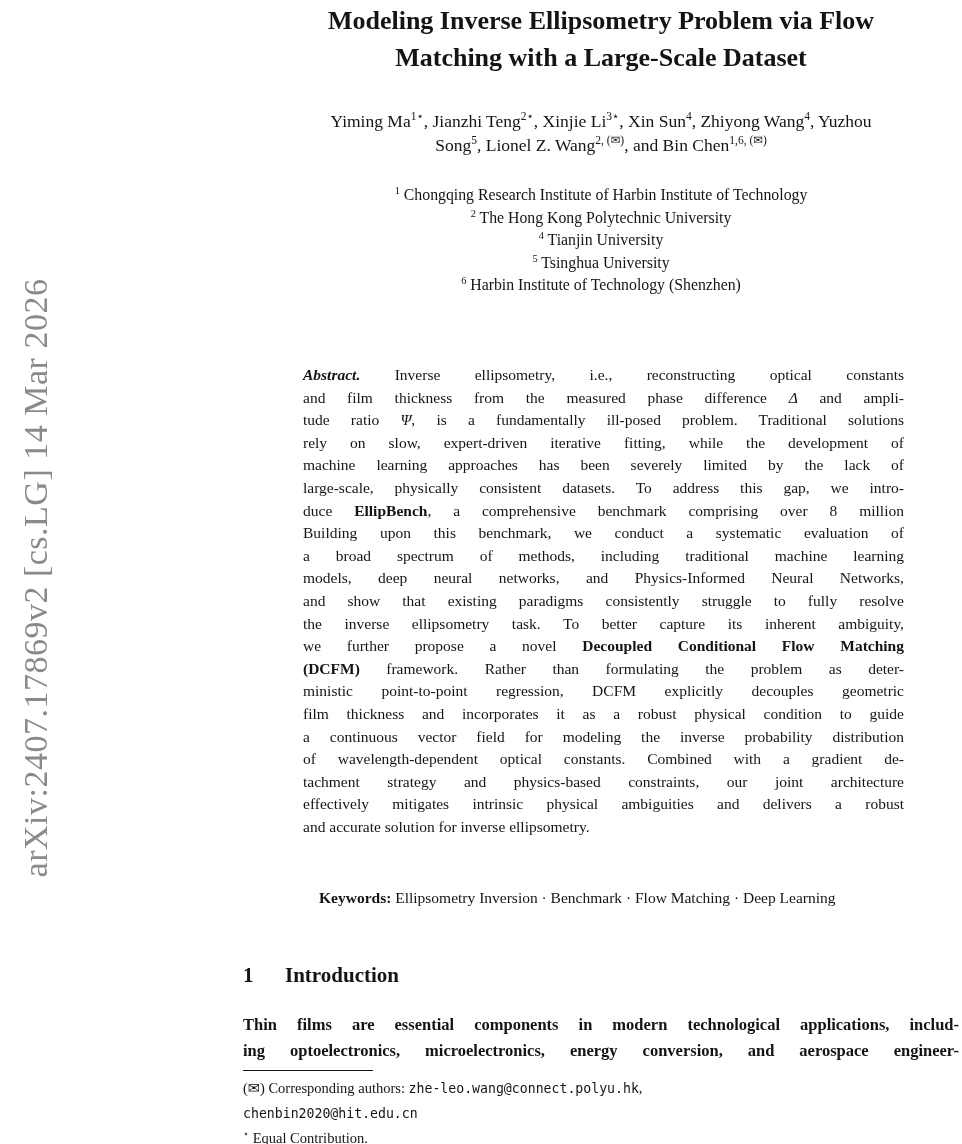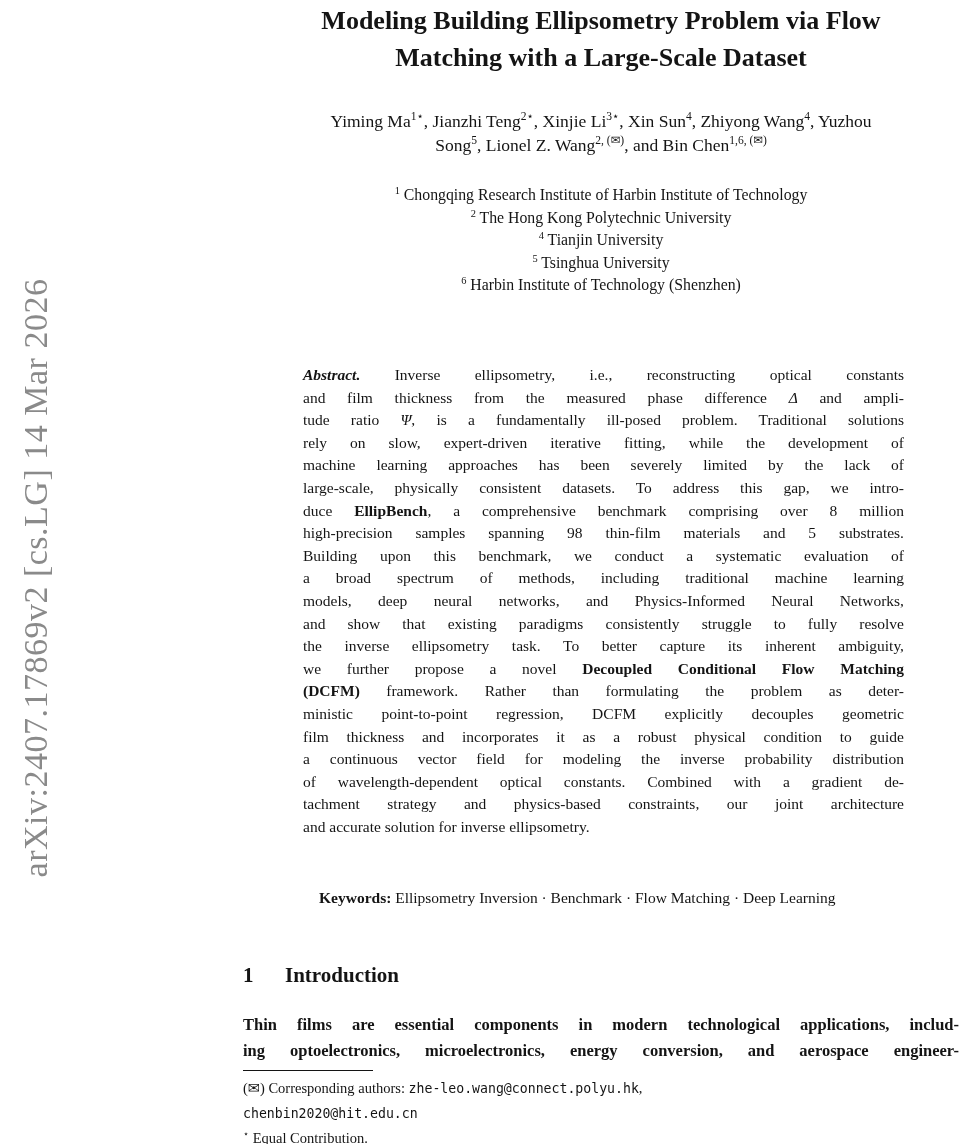--- a/index.html
+++ b/index.html
@@ -66,21 +66,21 @@
 </head>
 <body>
 
 <div class="page">
 
   <div id="arxiv-banner">arXiv:2407.17869v2  [cs.LG]  14 Mar 2026</div>
 
   <div class="main">
 
     <h1 class="title">
-        <div class="line"><span>Modeling Building Ellipsometry Problem via Flow</span></div>
+        <div class="line"><span>Modeling Inverse Ellipsometry Problem via Flow</span></div>
         <div class="line"><span>Matching with a Large-Scale Dataset</span></div>
       </h1>
 
     <div class="authors">
         <div class="line"><span>Yiming Ma</span><sup>1⋆</sup><span>, Jianzhi Teng</span><sup>2⋆</sup><span>, Xinjie Li</span><sup>3⋆</sup><span>, Xin Sun</span><sup>4</sup><span>, Zhiyong Wang</span><sup>4</sup><span>, Yuzhou</span></div>
         <div class="line"><span>Song</span><sup>5</sup><span>, Lionel Z. Wang</span><sup>2, (✉)</sup><span>, and Bin Chen</span><sup>1,6, (✉)</sup></div>
       </div>
 
     <div class="affils">
         <div class="line"><sup>1</sup><span> Chongqing Research Institute of Harbin Institute of Technology</span></div>
@@ -91,33 +91,33 @@
       </div>
 
     <div class="abstract stretch except">
         <div class="line"><span style="font-weight: bold; font-style: italic;">Abstract.</span><span> Inverse ellipsometry, i.e., reconstructing optical constants</span></div>
         <div class="line"><span>and film thickness from the measured phase difference </span><span style="font-style: italic;">Δ</span><span> and ampli-</span></div>
         <div class="line"><span>tude ratio </span><span style="font-style: italic;">Ψ</span><span>, is a fundamentally ill-posed problem. Traditional solutions</span></div>
         <div class="line"><span>rely on slow, expert-driven iterative fitting, while the development of</span></div>
         <div class="line"><span>machine learning approaches has been severely limited by the lack of</span></div>
         <div class="line"><span>large-scale, physically consistent datasets. To address this gap, we intro-</span></div>
         <div class="line"><span>duce </span><span style="font-weight: bold;">EllipBench</span><span>, a comprehensive benchmark comprising over 8 million</span></div>
-        <div class="line"><span>high-precision samples spanning 98 thin-film materials and 5 substrates.</span></div>
         <div class="line"><span>Building upon this benchmark, we conduct a systematic evaluation of</span></div>
         <div class="line"><span>a broad spectrum of methods, including traditional machine learning</span></div>
         <div class="line"><span>models, deep neural networks, and Physics-Informed Neural Networks,</span></div>
         <div class="line"><span>and show that existing paradigms consistently struggle to fully resolve</span></div>
         <div class="line"><span>the inverse ellipsometry task. To better capture its inherent ambiguity,</span></div>
         <div class="line"><span>we further propose a novel </span><span style="font-weight: bold;">Decoupled Conditional Flow Matching</span></div>
         <div class="line"><span style="font-weight: bold;">(DCFM)</span><span> framework. Rather than formulating the problem as deter-</span></div>
         <div class="line"><span>ministic point-to-point regression, DCFM explicitly decouples geometric</span></div>
         <div class="line"><span>film thickness and incorporates it as a robust physical condition to guide</span></div>
         <div class="line"><span>a continuous vector field for modeling the inverse probability distribution</span></div>
         <div class="line"><span>of wavelength-dependent optical constants. Combined with a gradient de-</span></div>
         <div class="line"><span>tachment strategy and physics-based constraints, our joint architecture</span></div>
+        <div class="line"><span>effectively mitigates intrinsic physical ambiguities and delivers a robust</span></div>
         <div class="line"><span>and accurate solution for inverse ellipsometry.</span></div>
       </div>
 
     <div class="keywords"><span style="font-weight: bold; margin-left: 16px;">Keywords: </span><span> Ellipsometry Inversion · Benchmark · Flow Matching · Deep Learning</span></div>
 
     <h2 class="section">
       <span class="secnum">1</span><span>Introduction</span>
     </h2>
 
     <div class="intro stretch">

